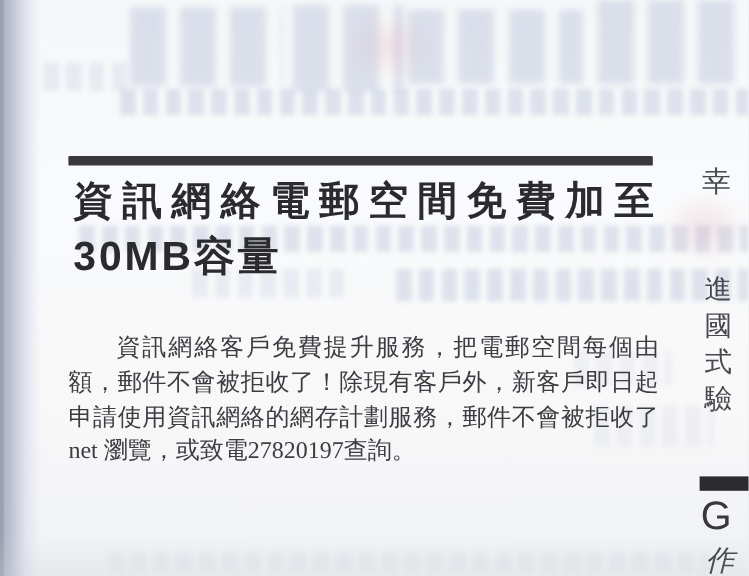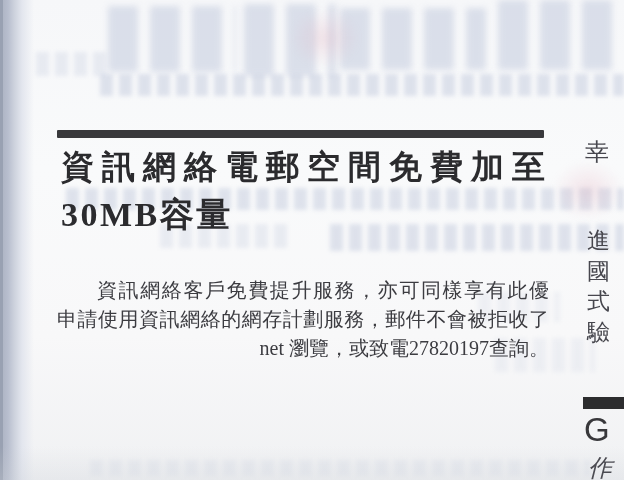--- a/index.html
+++ b/index.html
@@ -54,29 +54,29 @@
   .rule{
     position:absolute;left:57px;top:130px;width:487px;height:8px;
     background:var(--rule);border-radius:1px;
   }
   .headline{
     position:absolute;left:61px;top:142px;width:500px;margin:0;
     font-family:"Liberation Sans", sans-serif;
     font-weight:bold;color:var(--ink);
   }
   .hl1{display:block;font-size:33px;line-height:49px;letter-spacing:8px;white-space:nowrap;}
-  .hl2{display:block;font-size:34px;line-height:47px;letter-spacing:2.5px;white-space:nowrap;font-family:Liberation Serif, serif;}
+  .hl2{display:block;font-size:34px;line-height:47px;letter-spacing:2.5px;white-space:nowrap;}
   .body-text{
     position:absolute;left:57px;top:276px;width:492px;
     color:var(--body-ink);font-size:20px;line-height:28.8px;
   }
   .bl{white-space:nowrap;}
   .just{text-align:justify;text-align-last:justify;white-space:normal;}
   .indent{padding-left:40px;}
-  .last-line{text-align:right;}
+  .last-line{text-align:left;}
   
   .side-char{
     position:absolute;color:var(--side-ink);
     font-size:24px;line-height:26px;white-space:nowrap;
   }
   .side-col{
     position:absolute;left:587px;top:226px;color:var(--side-ink);
     font-size:23px;line-height:30.5px;text-align:left;
   }
   .side-col span{display:block;}
@@ -118,21 +118,22 @@
   <div class="bottom-shade"></div>
 
   <div class="rule"></div>
 
   <h1 class="headline">
     <span class="hl1">資訊網絡電郵空間免費加至</span>
     <span class="hl2">30MB容量</span>
   </h1>
 
   <div class="body-text">
-    <div class="bl just indent">資訊網絡客戶免費提升服務，亦可同樣享有此優</div>
+    <div class="bl just indent">資訊網絡客戶免費提升服務，把電郵空間每個由</div>
+    <div class="bl just">額，郵件不會被拒收了！除現有客戶外，新客戶即日起</div>
     <div class="bl just">申請使用資訊網絡的網存計劃服務，郵件不會被拒收了</div>
     <div class="bl last-line">net 瀏覽，或致電27820197查詢。</div>
   </div>
 
   <span class="side-char" style="left:585px;top:139px;">幸</span>
 
   <div class="side-col">
     <span>進</span>
     <span>國</span>
     <span>式</span>

